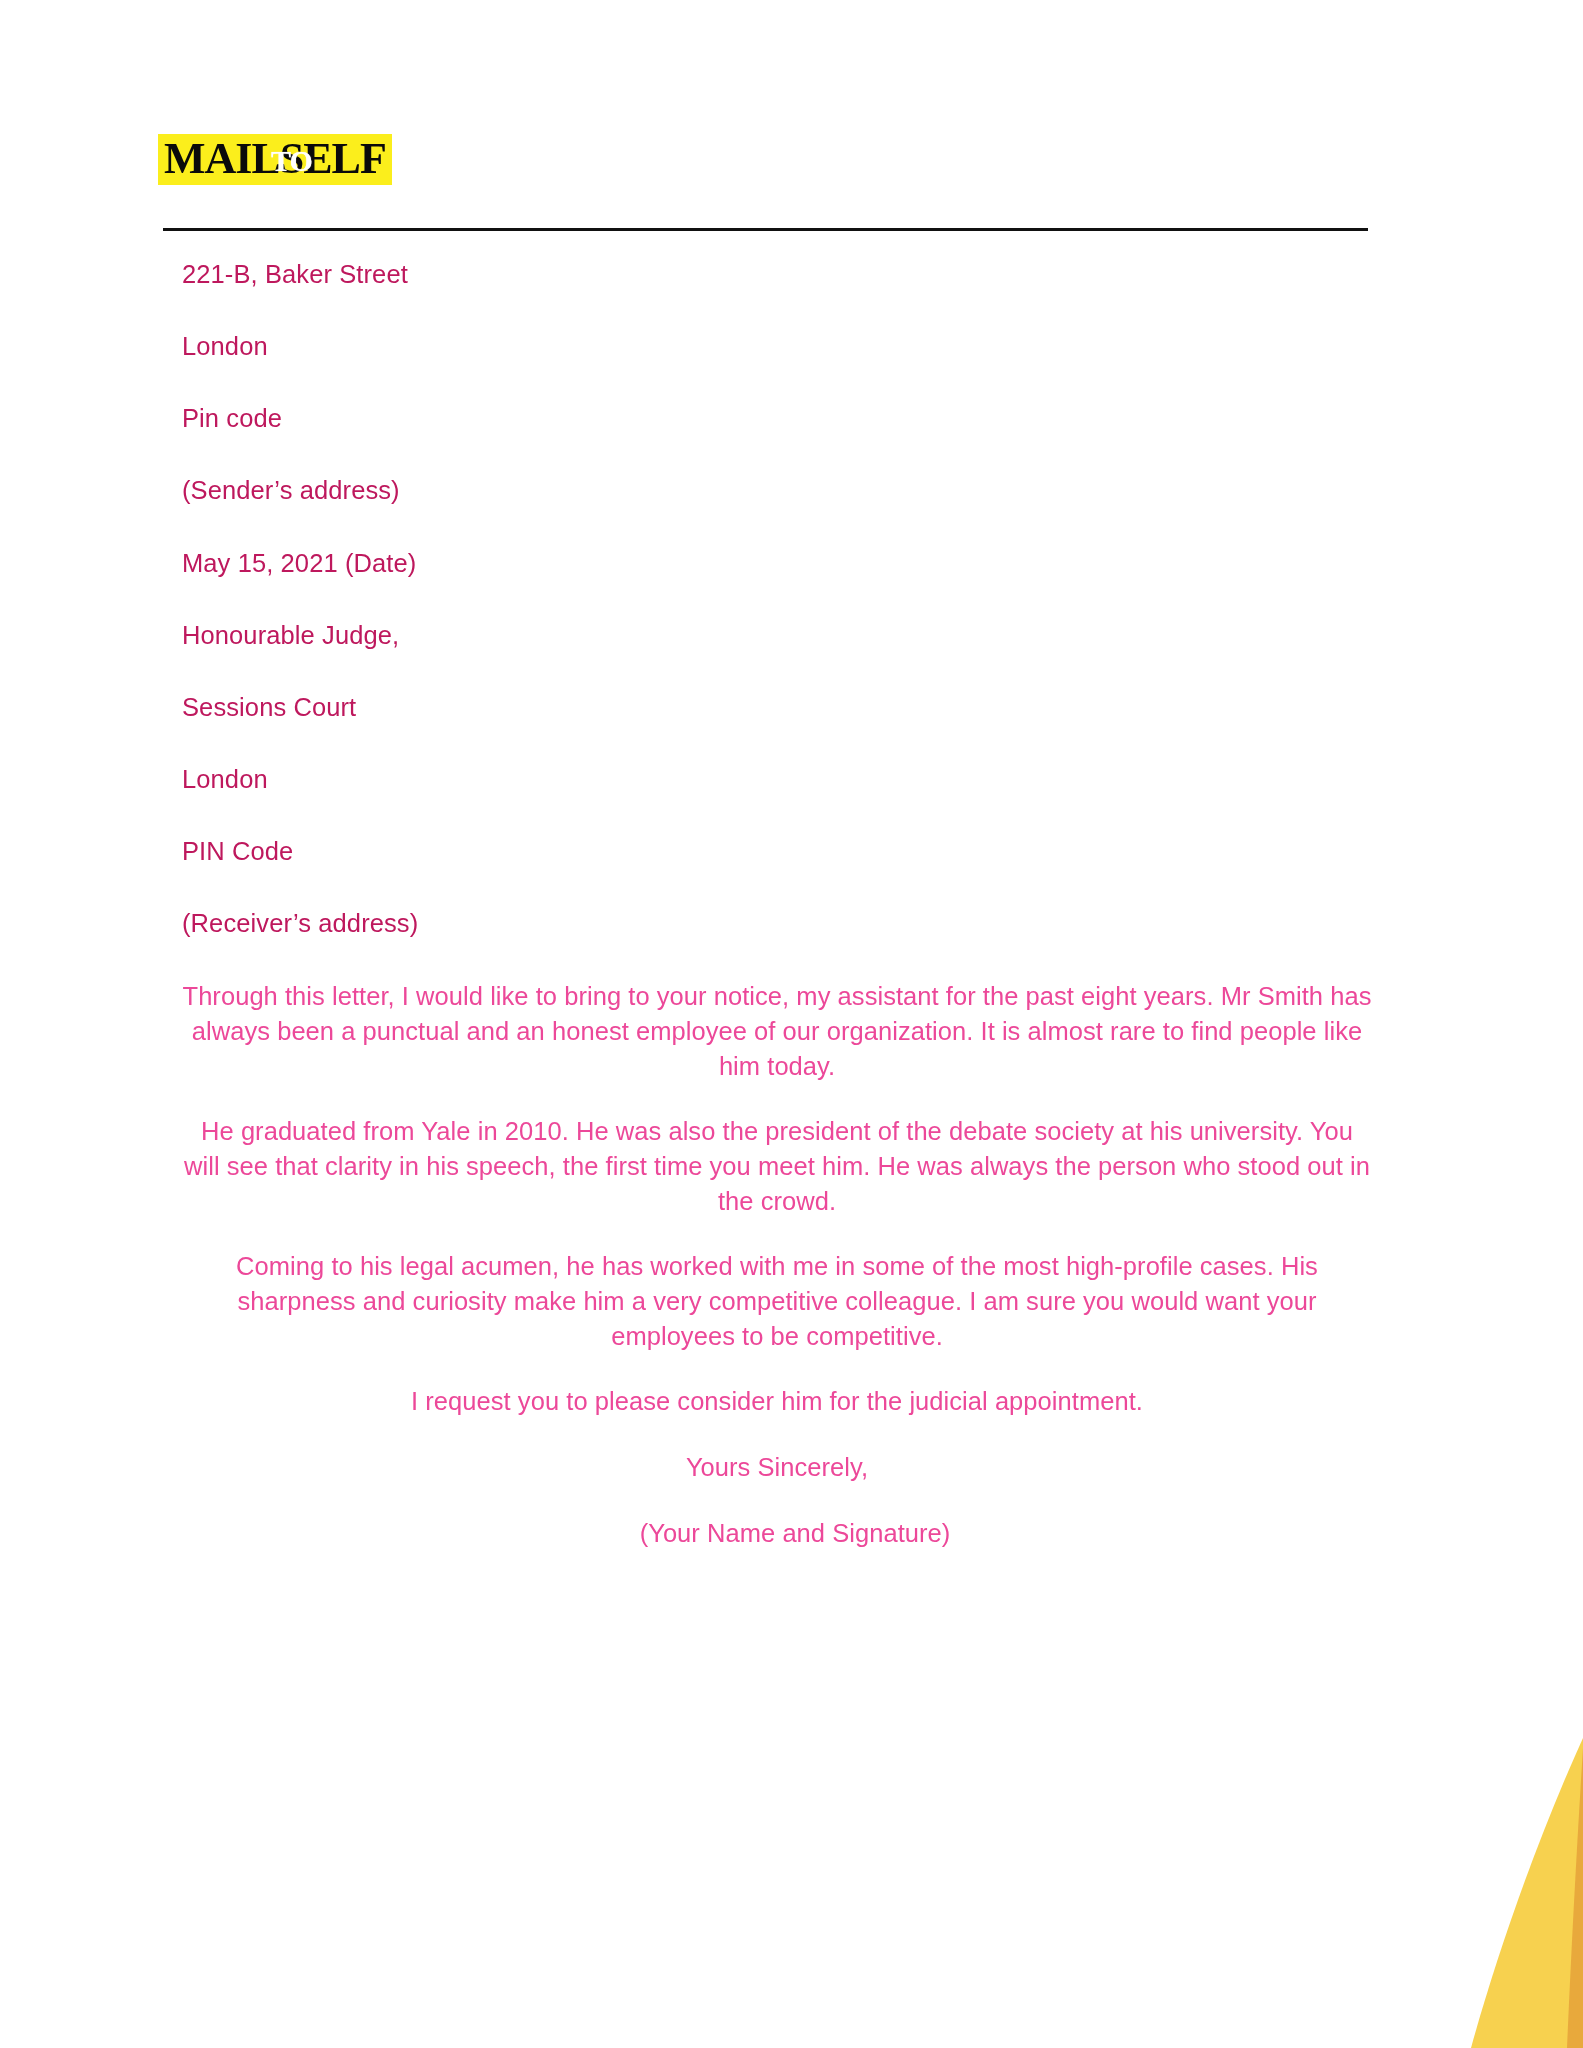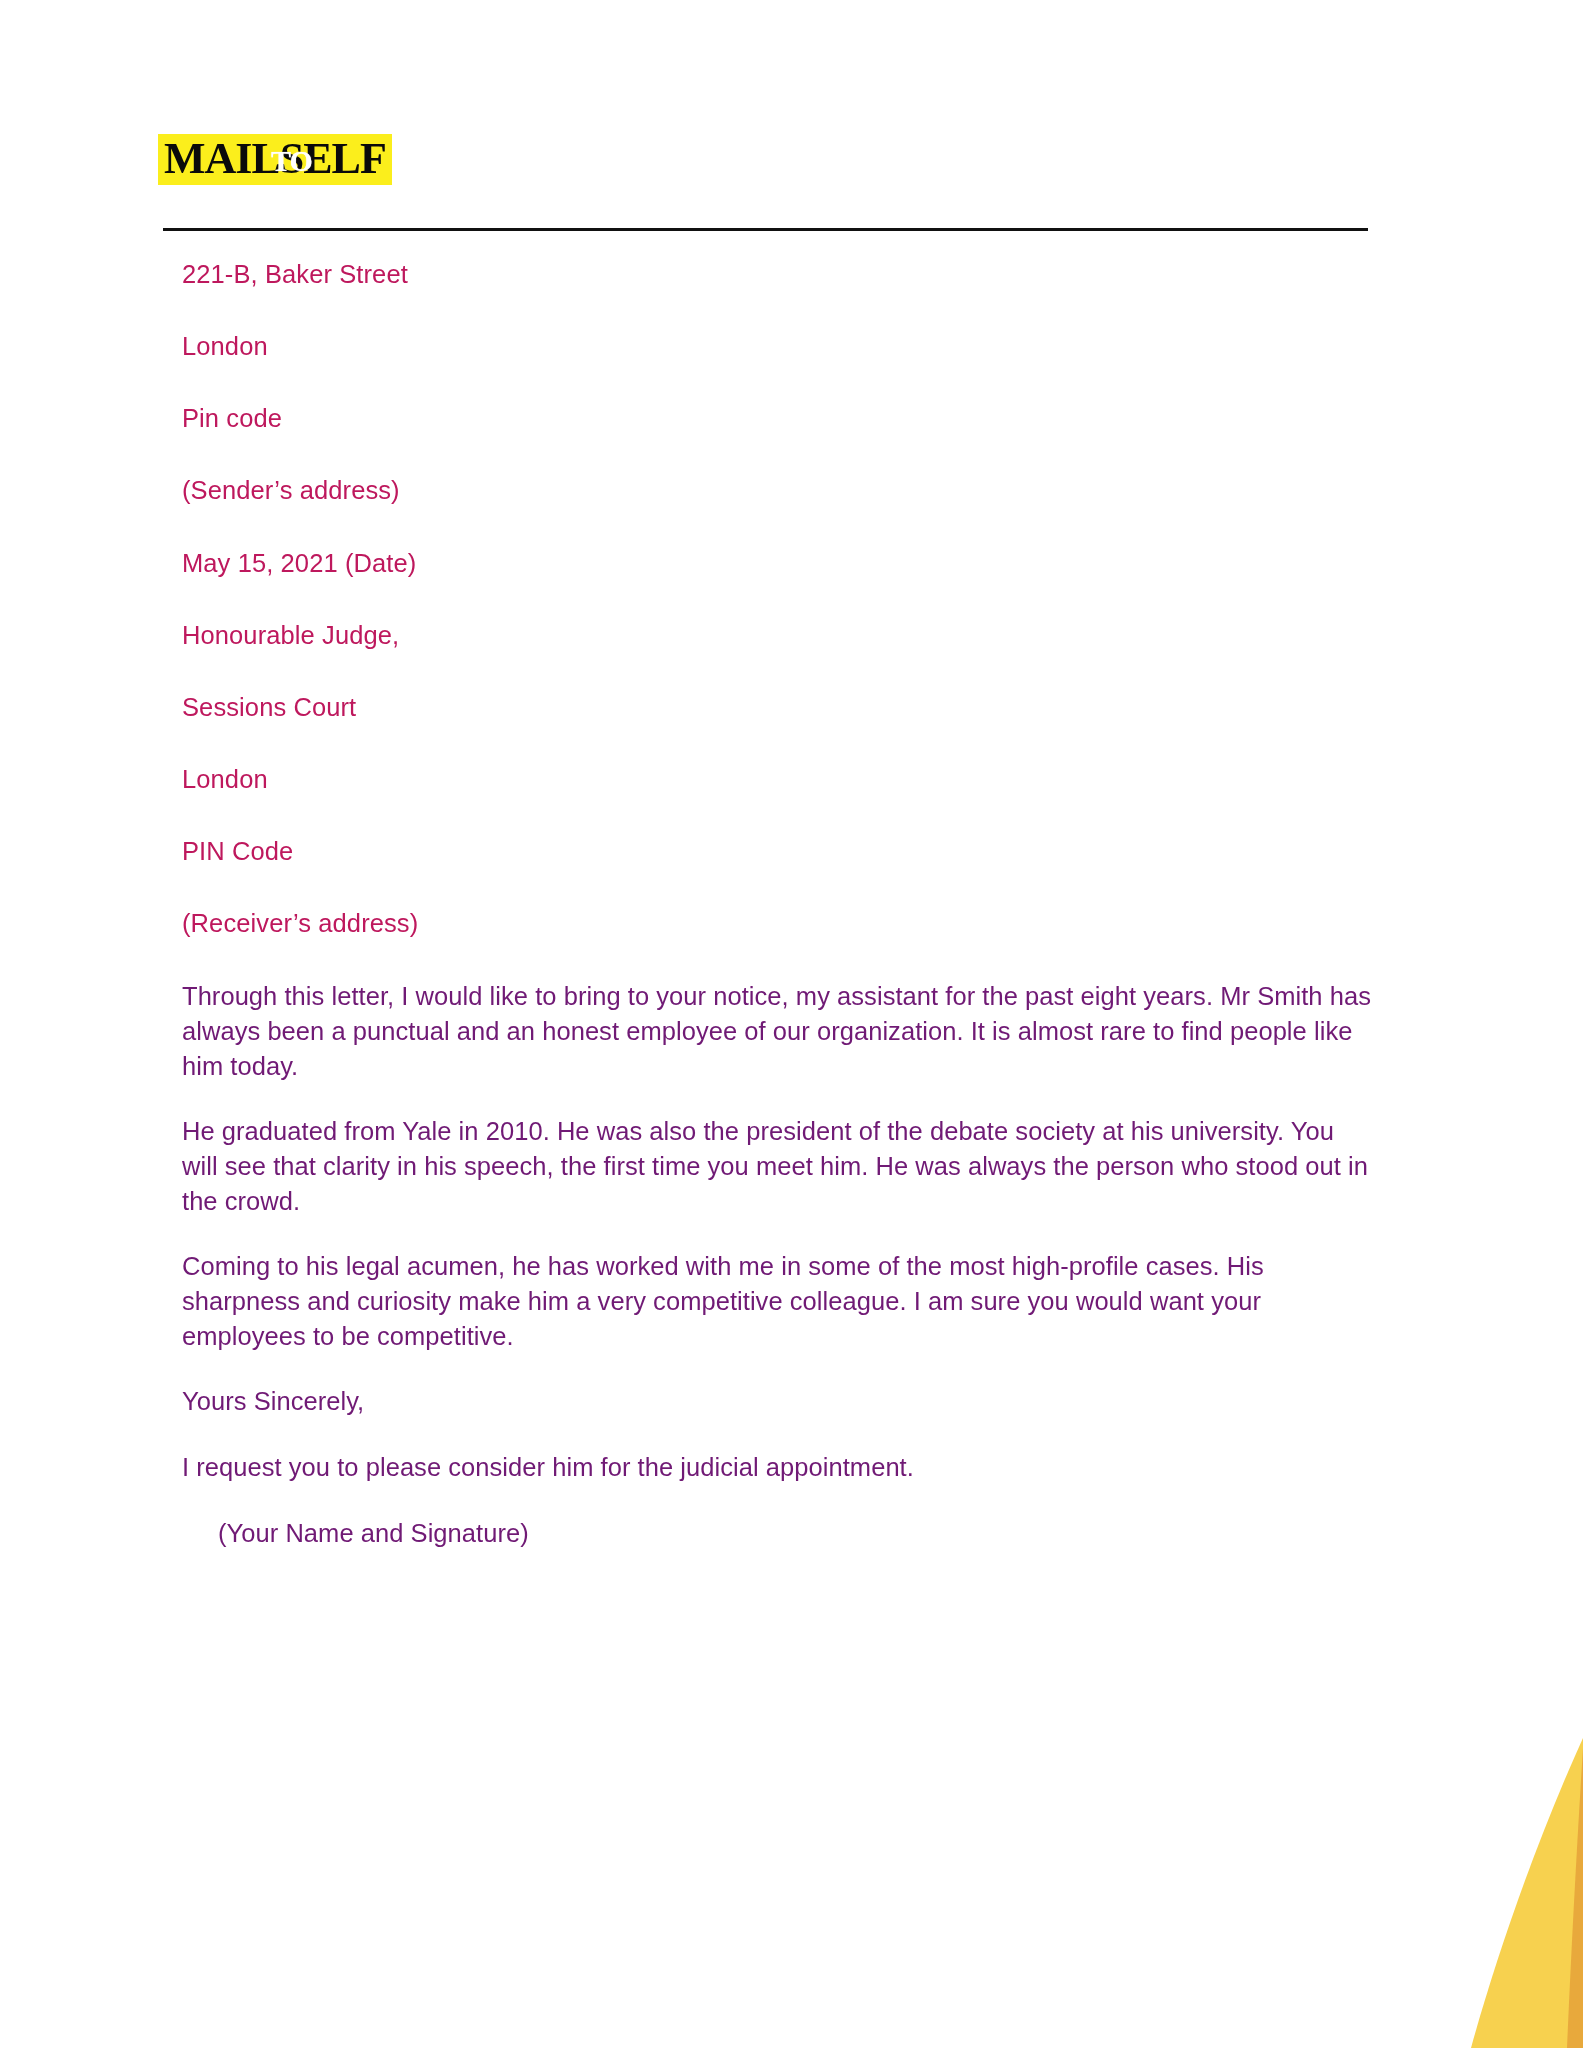--- a/index.html
+++ b/index.html
@@ -76,24 +76,25 @@
   .line {
     font-size: 25.5px;
     line-height: 1.30;
     color: #be185d;
     margin: 0 0 39px 0;
     letter-spacing: 0.1px;
   }
   .para {
     font-size: 25.5px;
     line-height: 1.36;
-    color: #701a75;
+    color: #ec4899;
     margin: 0 0 31px 0;
     letter-spacing: 0.05px;
     max-width: 1190px;
+    text-align: center;
   }
   .para:last-child { margin-bottom: 0; margin-left: 36px; }
 
   
   .corner-deco {
     position: absolute;
     right: 0;
     bottom: 0;
     width: 120px;
     height: 310px;
@@ -126,23 +127,23 @@
     <p class="line">Honourable Judge,</p>
     <p class="line">Sessions Court</p>
     <p class="line">London</p>
     <p class="line">PIN Code</p>
     <p class="line">(Receiver’s address)</p>
 
 
     <p class="para">Through this letter, I would like to bring to your notice, my assistant for the past eight years. Mr Smith has always been a punctual and an honest employee of our organization. It is almost rare to find people like him today.</p>
     <p class="para">He graduated from Yale in 2010. He was also the president of the debate society at his university. You will see that clarity in his speech, the first time you meet him. He was always the person who stood out in the crowd.</p>
     <p class="para">Coming to his legal acumen, he has worked with me in some of the most high-profile cases. His sharpness and curiosity make him a very competitive colleague. I am sure you would want your employees to be competitive.</p>
+    <p class="para">I request you to please consider him for the judicial appointment.</p>
+
     <p class="para">Yours Sincerely,</p>
-
-    <p class="para">I request you to please consider him for the judicial appointment.</p>
     <p class="para">(Your Name and Signature)</p>
 
   </div>
 
   <svg class="corner-deco" viewBox="0 0 120 310" preserveAspectRatio="none">
     <path d="M120,0 L120,310 L8,310 C30,230 70,110 120,0 Z" fill="#f7d14f"></path>
     <path d="M120,10 L120,310 L104,310 C108,215 114,105 120,10 Z" fill="#e8a93c"></path>
   </svg>
 
 </div>

